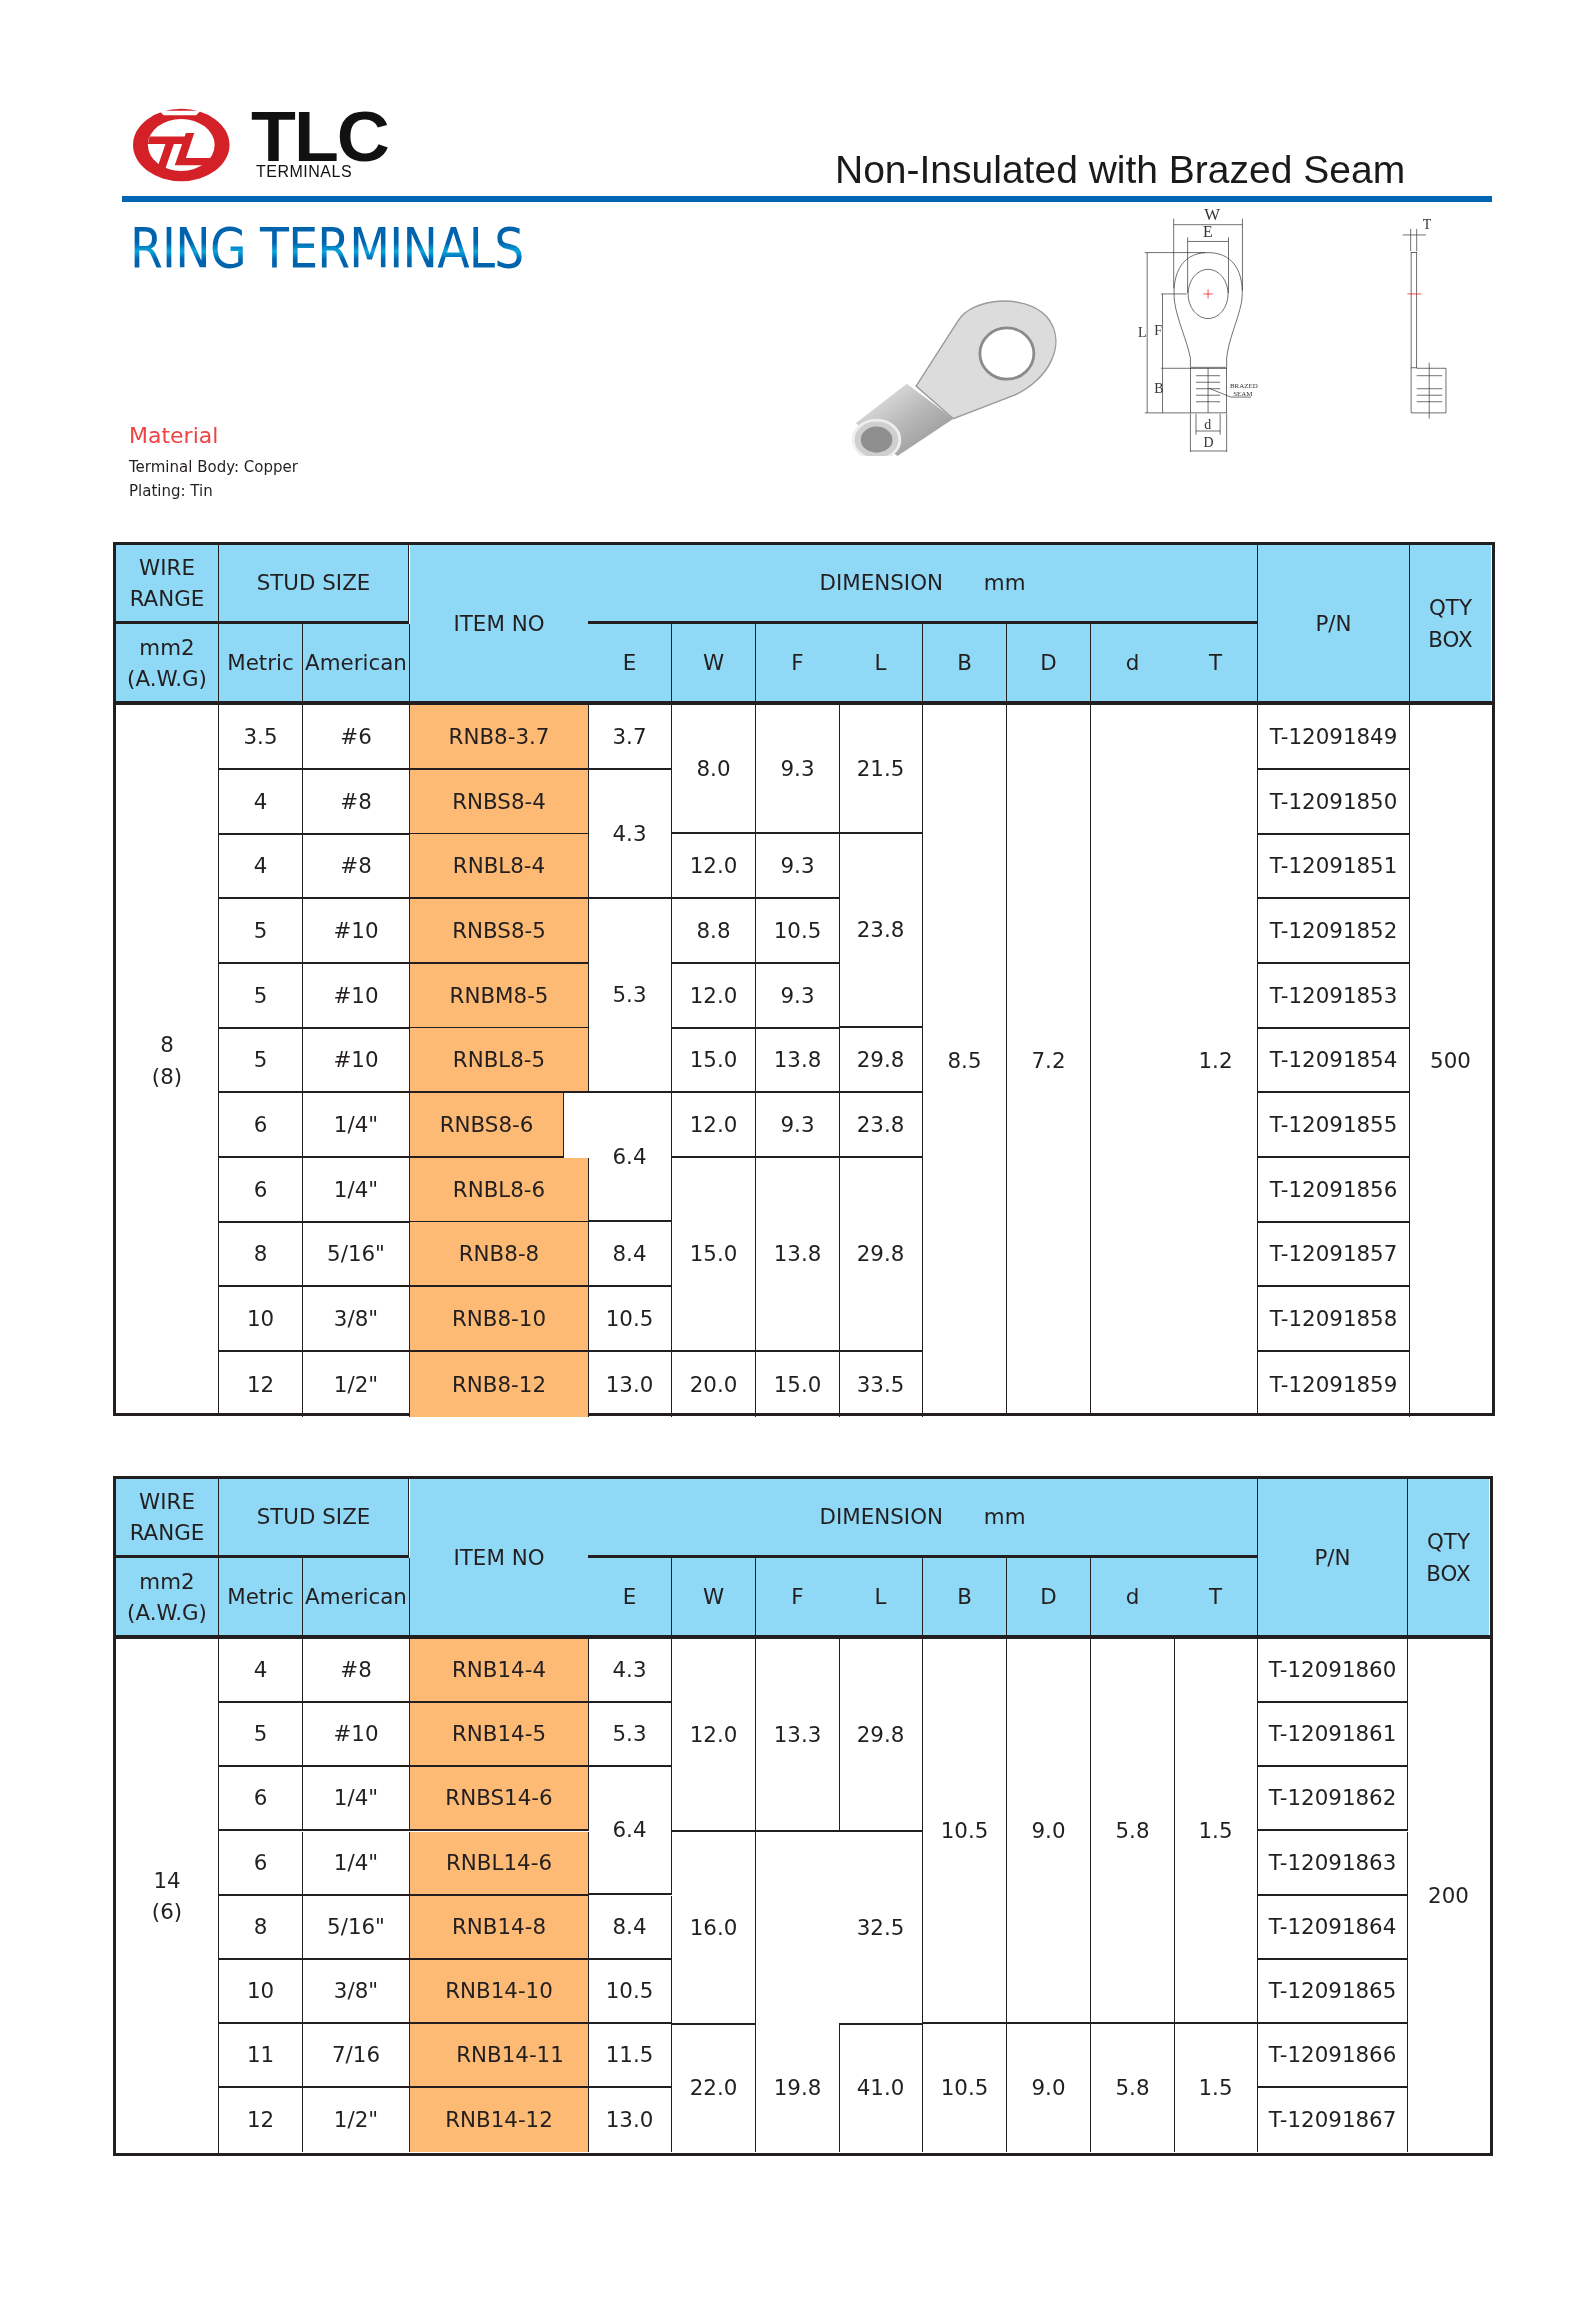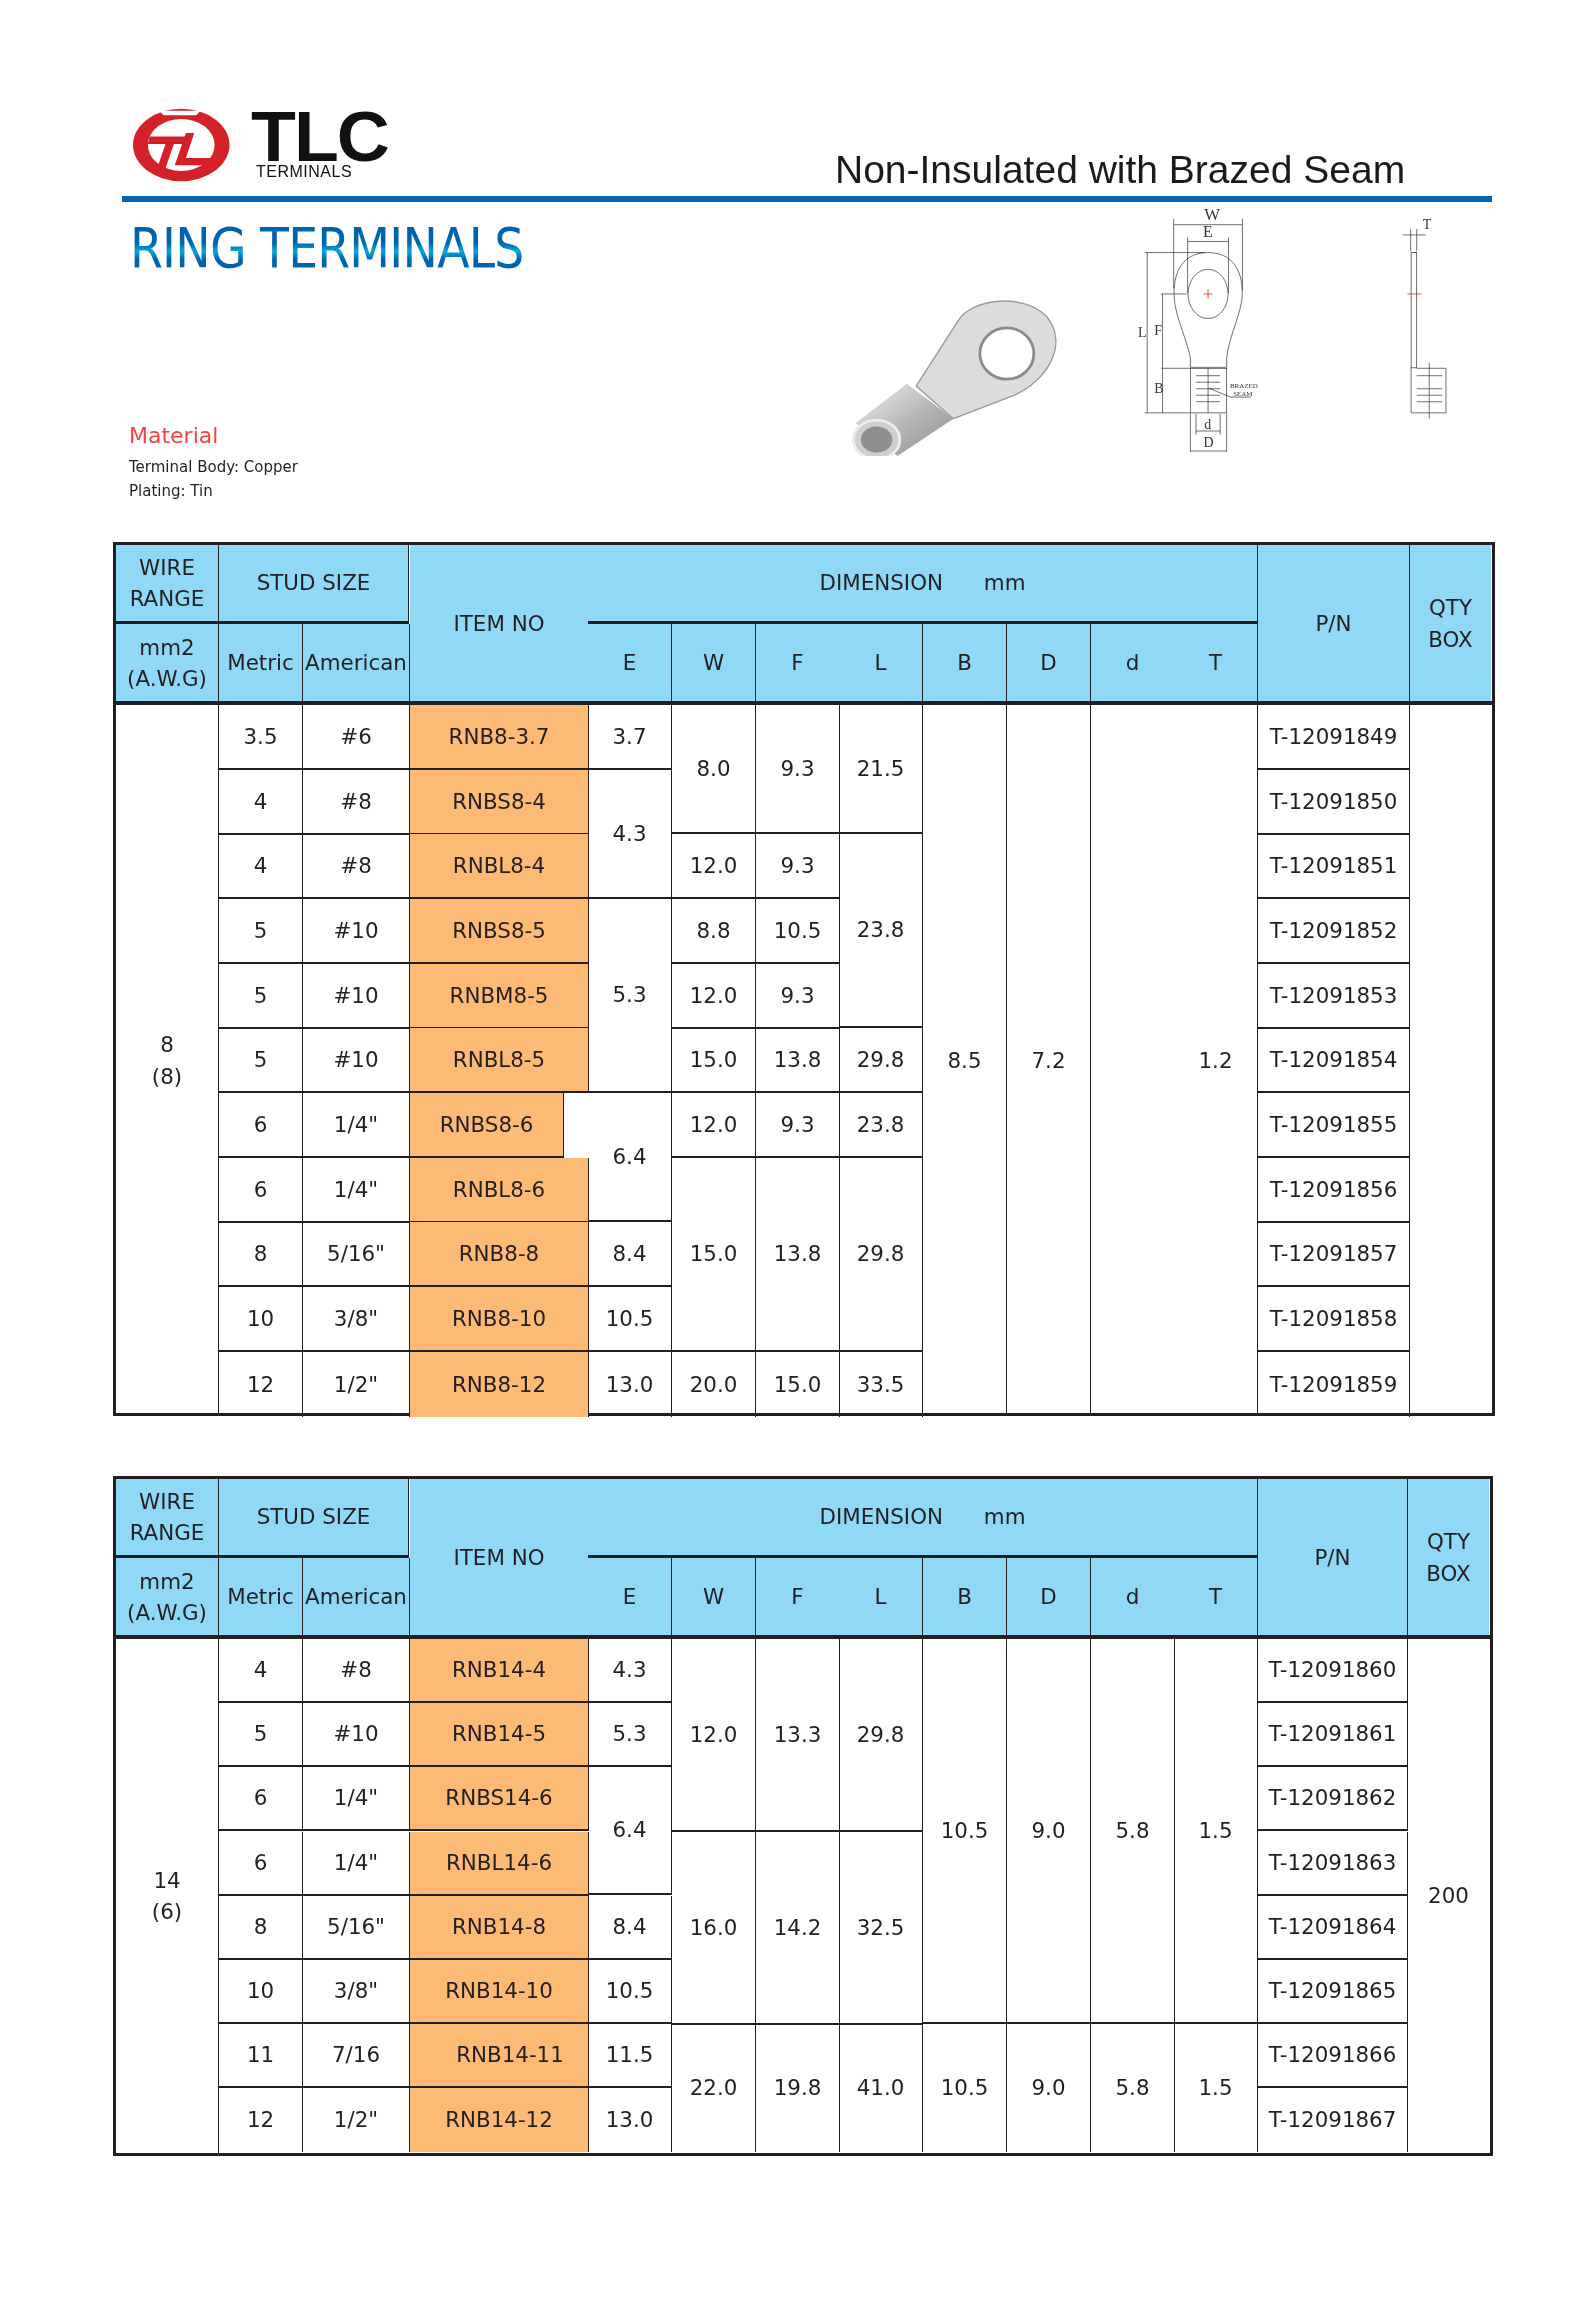--- a/index.html
+++ b/index.html
@@ -231,20 +231,21 @@
     <div class="cell no-b" style="left: 640px; top: 807px; width: 84px; height: 65px;">15.0</div>
     <div class="cell thick-b" style="left: 723px; top: 160px; width: 84px; height: 129px;">21.5</div>
     <div class="cell thick-b" style="left: 723px; top: 289px; width: 84px; height: 194px;">23.8</div>
     <div class="cell thick-b" style="left: 723px; top: 483px; width: 84px; height: 65px;">29.8</div>
     <div class="cell thick-b" style="left: 723px; top: 548px; width: 84px; height: 65px;">23.8</div>
     <div class="cell thick-b" style="left: 723px; top: 613px; width: 84px; height: 194px;">29.8</div>
     <div class="cell no-b" style="left: 723px; top: 807px; width: 84px; height: 65px;">33.5</div>
     <div class="cell no-b" style="left: 807px; top: 160px; width: 84px; height: 711px;">8.5</div>
     <div class="cell no-b" style="left: 891px; top: 160px; width: 84px; height: 711px;">7.2</div>
     <div class="cell no-b" style="left: 1058px; top: 160px; width: 84px; height: 711px;">1.2</div>
+    <div class="cell no-r no-b" style="left: 1294px; top: 160px; width: 81px; height: 711px;">500</div>
   </div>
 <div id="table-1" class="tbl" style="left:113px; top:1476px; width:1380px; height:680px;">
     <div class="cell hd hd-thick-b" style="left: 0px; top: 0px; width: 103px; height: 79px;">
       <span>WIRE<br>RANGE</span>
     </div>
     <div class="cell hd hd-thick-b" style="left: 103px; top: 0px; width: 190px; height: 79px;">STUD SIZE</div>
     <div class="cell hd" style="left: 294px; top: 0px; width: 179px; height: 158px;">ITEM NO</div>
     <div class="cell hd hd-thick-b" style="left: 472px; top: 0px; width: 670px; height: 79px; white-space: pre;">DIMENSION      mm</div>
     <div class="cell hd" style="left: 1142px; top: 0px; width: 150px; height: 158px;">P/N</div>
     <div class="cell hd no-r" style="left: 1292px; top: 0px; width: 81px; height: 158px;">
@@ -303,21 +304,20 @@
     <div class="cell thick-b" style="left: 472px; top: 224px; width: 84px; height: 64px;">5.3</div>
     <div class="cell thick-b" style="left: 472px; top: 288px; width: 84px; height: 128px;">6.4</div>
     <div class="cell thick-b" style="left: 472px; top: 417px; width: 84px; height: 64px;">8.4</div>
     <div class="cell thick-b" style="left: 472px; top: 481px; width: 84px; height: 64px;">10.5</div>
     <div class="cell thick-b" style="left: 472px; top: 545px; width: 84px; height: 64px;">11.5</div>
     <div class="cell no-b" style="left: 472px; top: 609px; width: 84px; height: 64px;">13.0</div>
     <div class="cell thick-b" style="left: 556px; top: 160px; width: 84px; height: 193px;">12.0</div>
     <div class="cell thick-b" style="left: 556px; top: 353px; width: 84px; height: 193px;">16.0</div>
     <div class="cell no-b" style="left: 556px; top: 545px; width: 84px; height: 128px;">22.0</div>
     <div class="cell thick-b" style="left: 640px; top: 160px; width: 84px; height: 193px;">13.3</div>
-    <div class="cell thick-b" style="left: 640px; top: 353px; width: 84px; height: 193px;">14.2</div>
     <div class="cell no-b" style="left: 640px; top: 545px; width: 84px; height: 128px;">19.8</div>
     <div class="cell thick-b" style="left: 723px; top: 160px; width: 84px; height: 193px;">29.8</div>
     <div class="cell thick-b" style="left: 723px; top: 353px; width: 84px; height: 193px;">32.5</div>
     <div class="cell no-b" style="left: 723px; top: 545px; width: 84px; height: 128px;">41.0</div>
     <div class="cell thick-b" style="left: 807px; top: 160px; width: 84px; height: 385px;">10.5</div>
     <div class="cell no-b" style="left: 807px; top: 545px; width: 84px; height: 128px;">10.5</div>
     <div class="cell thick-b" style="left: 891px; top: 160px; width: 84px; height: 385px;">9.0</div>
     <div class="cell no-b" style="left: 891px; top: 545px; width: 84px; height: 128px;">9.0</div>
     <div class="cell thick-b" style="left: 975px; top: 160px; width: 84px; height: 385px;">5.8</div>
     <div class="cell no-b" style="left: 975px; top: 545px; width: 84px; height: 128px;">5.8</div>

